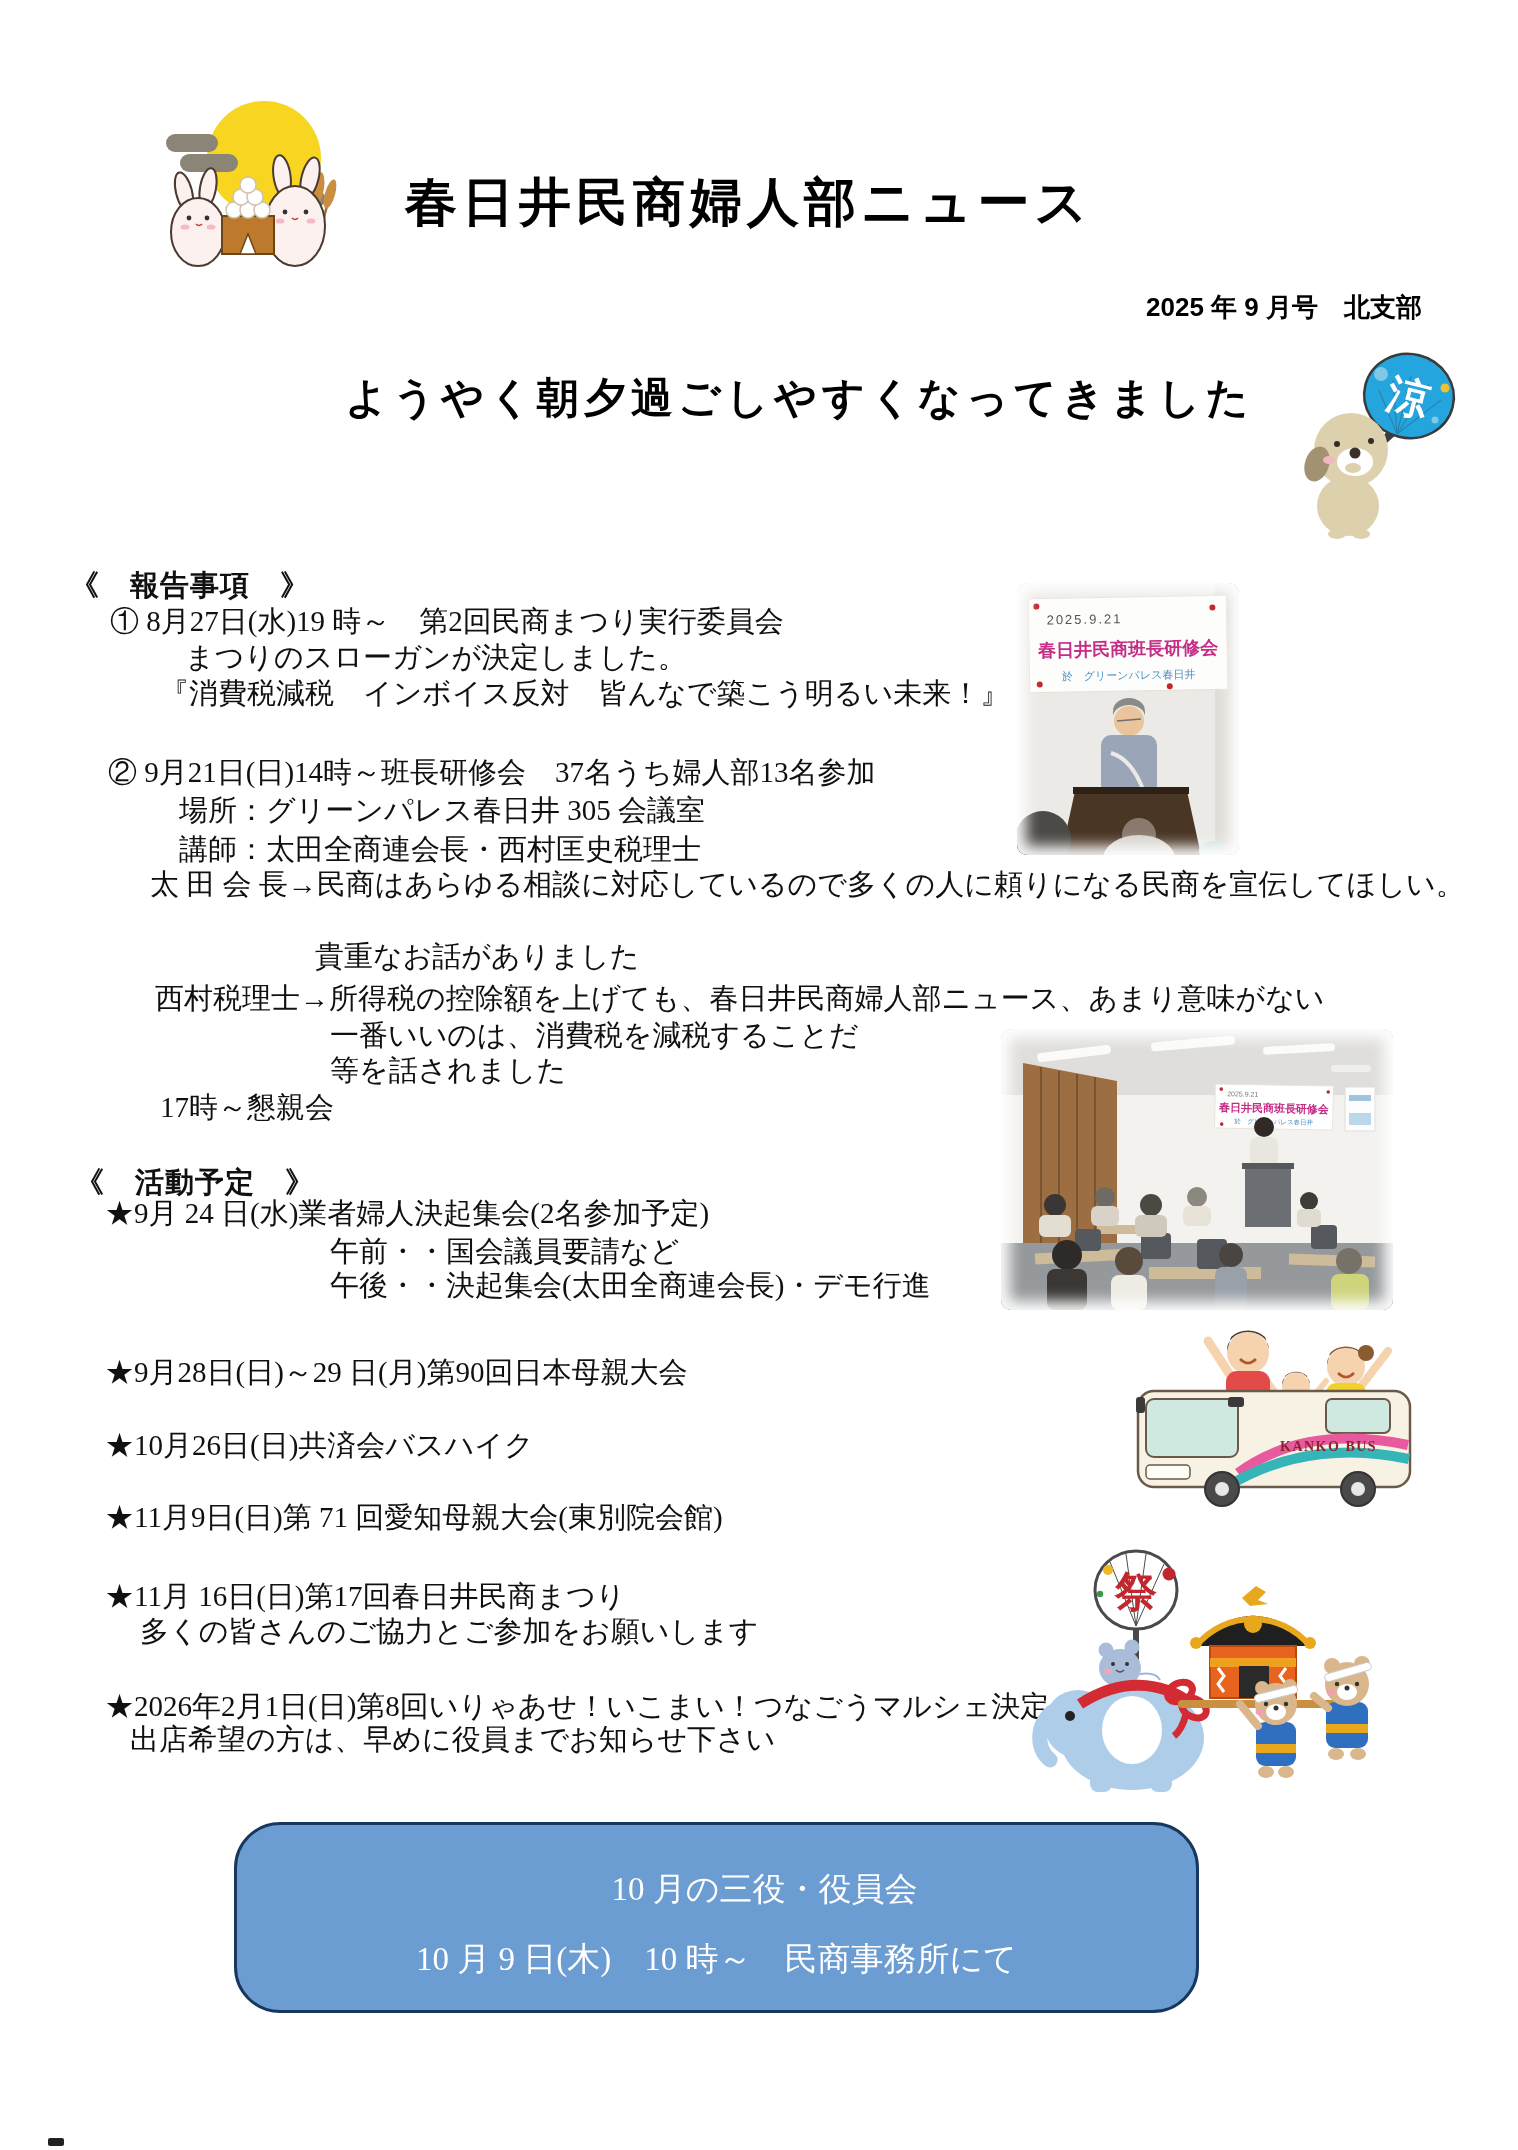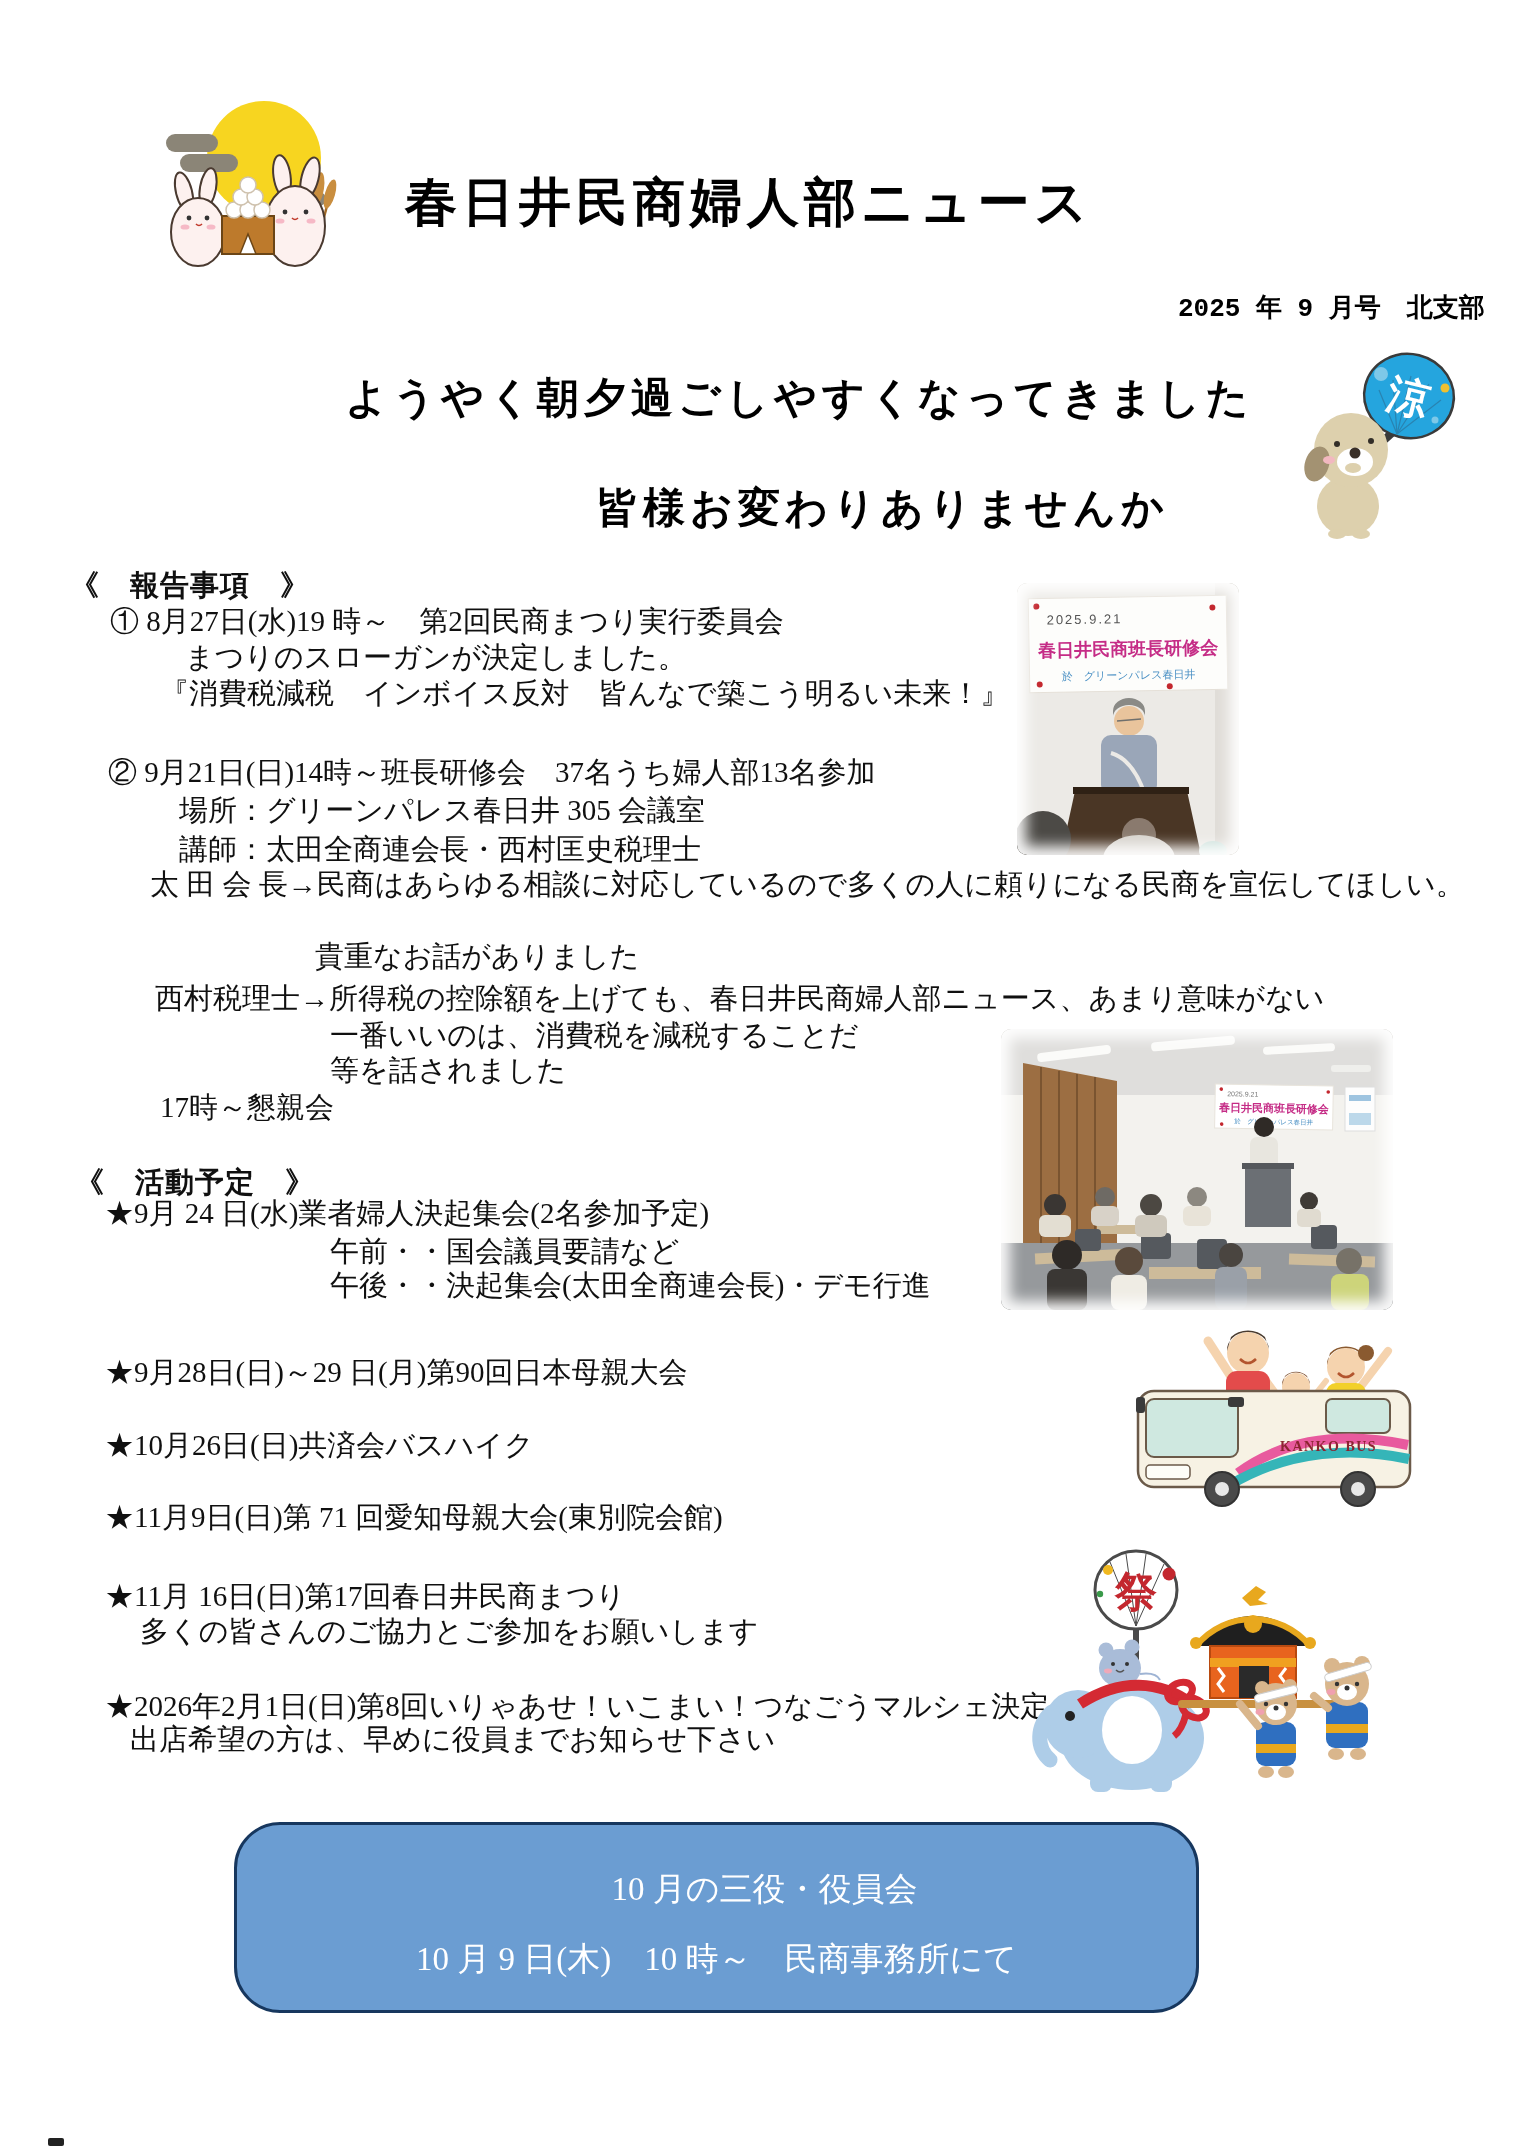--- a/index.html
+++ b/index.html
@@ -19,22 +19,22 @@
     font-family:"Liberation Sans", sans-serif;
     font-weight:600;font-size:29px;color:#101010;letter-spacing:1px;
   }
   .doc-title{
     position:absolute;left:405px;top:168px;white-space:nowrap;
     font-family:"Liberation Serif", serif;font-weight:700;
     font-size:52px;letter-spacing:5px;color:#000;
   }
   .issue-line{
     position:absolute;left:1146px;top:290px;white-space:nowrap;
-    font-family:Liberation Mono, monospace;font-weight:700;
-    font-size:26px;color:#000;margin-left:32px;
+    font-family:Liberation Sans, sans-serif;font-weight:700;
+    font-size:26px;color:#000;
   }
   .greet{
     position:absolute;white-space:nowrap;
     font-family:"Liberation Sans", sans-serif;font-weight:800;
     font-size:42px;letter-spacing:5px;color:#000;
   }
   .notice-box{
     position:absolute;left:234px;top:1822px;width:965px;height:191px;
     background:#6b9dd2;border:3px solid #17375e;border-radius:46px;
     box-sizing:border-box;
@@ -143,21 +143,20 @@
         <circle cx="78" cy="93" r="3" fill="#332e28"></circle>
         <ellipse cx="36" cy="112" rx="6" ry="4" fill="#f2b8c0"></ellipse>
         <ellipse cx="60" cy="120" rx="8" ry="5" fill="#ddd0ad"></ellipse>
         <ellipse cx="44" cy="186" rx="9" ry="5" fill="#ddd0ad"></ellipse>
         <ellipse cx="68" cy="186" rx="9" ry="5" fill="#ddd0ad"></ellipse>
       </g>
     </svg>
   </div>
 
   <div class="greet" style="left:345px;top:370px;">ようやく朝夕過ごしやすくなってきました</div>
-  <div class="greet" style="left:596px;top:480px;">皆様お変わりありませんか</div>
 
   <div class="section-heading" style="left:70px;top:566px;">《　報告事項　》</div>
   <div class="ln" style="left:110px;top:605px;">① 8月27日(水)19 時～　第2回民商まつり実行委員会</div>
   <div class="ln" style="left:185px;top:641px;">まつりのスローガンが決定しました。</div>
   <div class="ln" style="left:160px;top:677px;">『消費税減税　インボイス反対　皆んなで築こう明るい未来！』</div>
   <div class="ln" style="left:108px;top:756px;">② 9月21日(日)14時～班長研修会　37名うち婦人部13名参加</div>
   <div class="ln" style="left:179px;top:794px;">場所：グリーンパレス春日井 305 会議室</div>
   <div class="ln" style="left:179px;top:833px;">講師：太田全商連会長・西村匡史税理士</div>
   <div class="ln" style="left:150px;top:868px;">太 田 会 長→民商はあらゆる相談に対応しているので多くの人に頼りになる民商を宣伝してほしい。</div>
   <div class="ln" style="left:315px;top:940px;">貴重なお話がありました</div>

